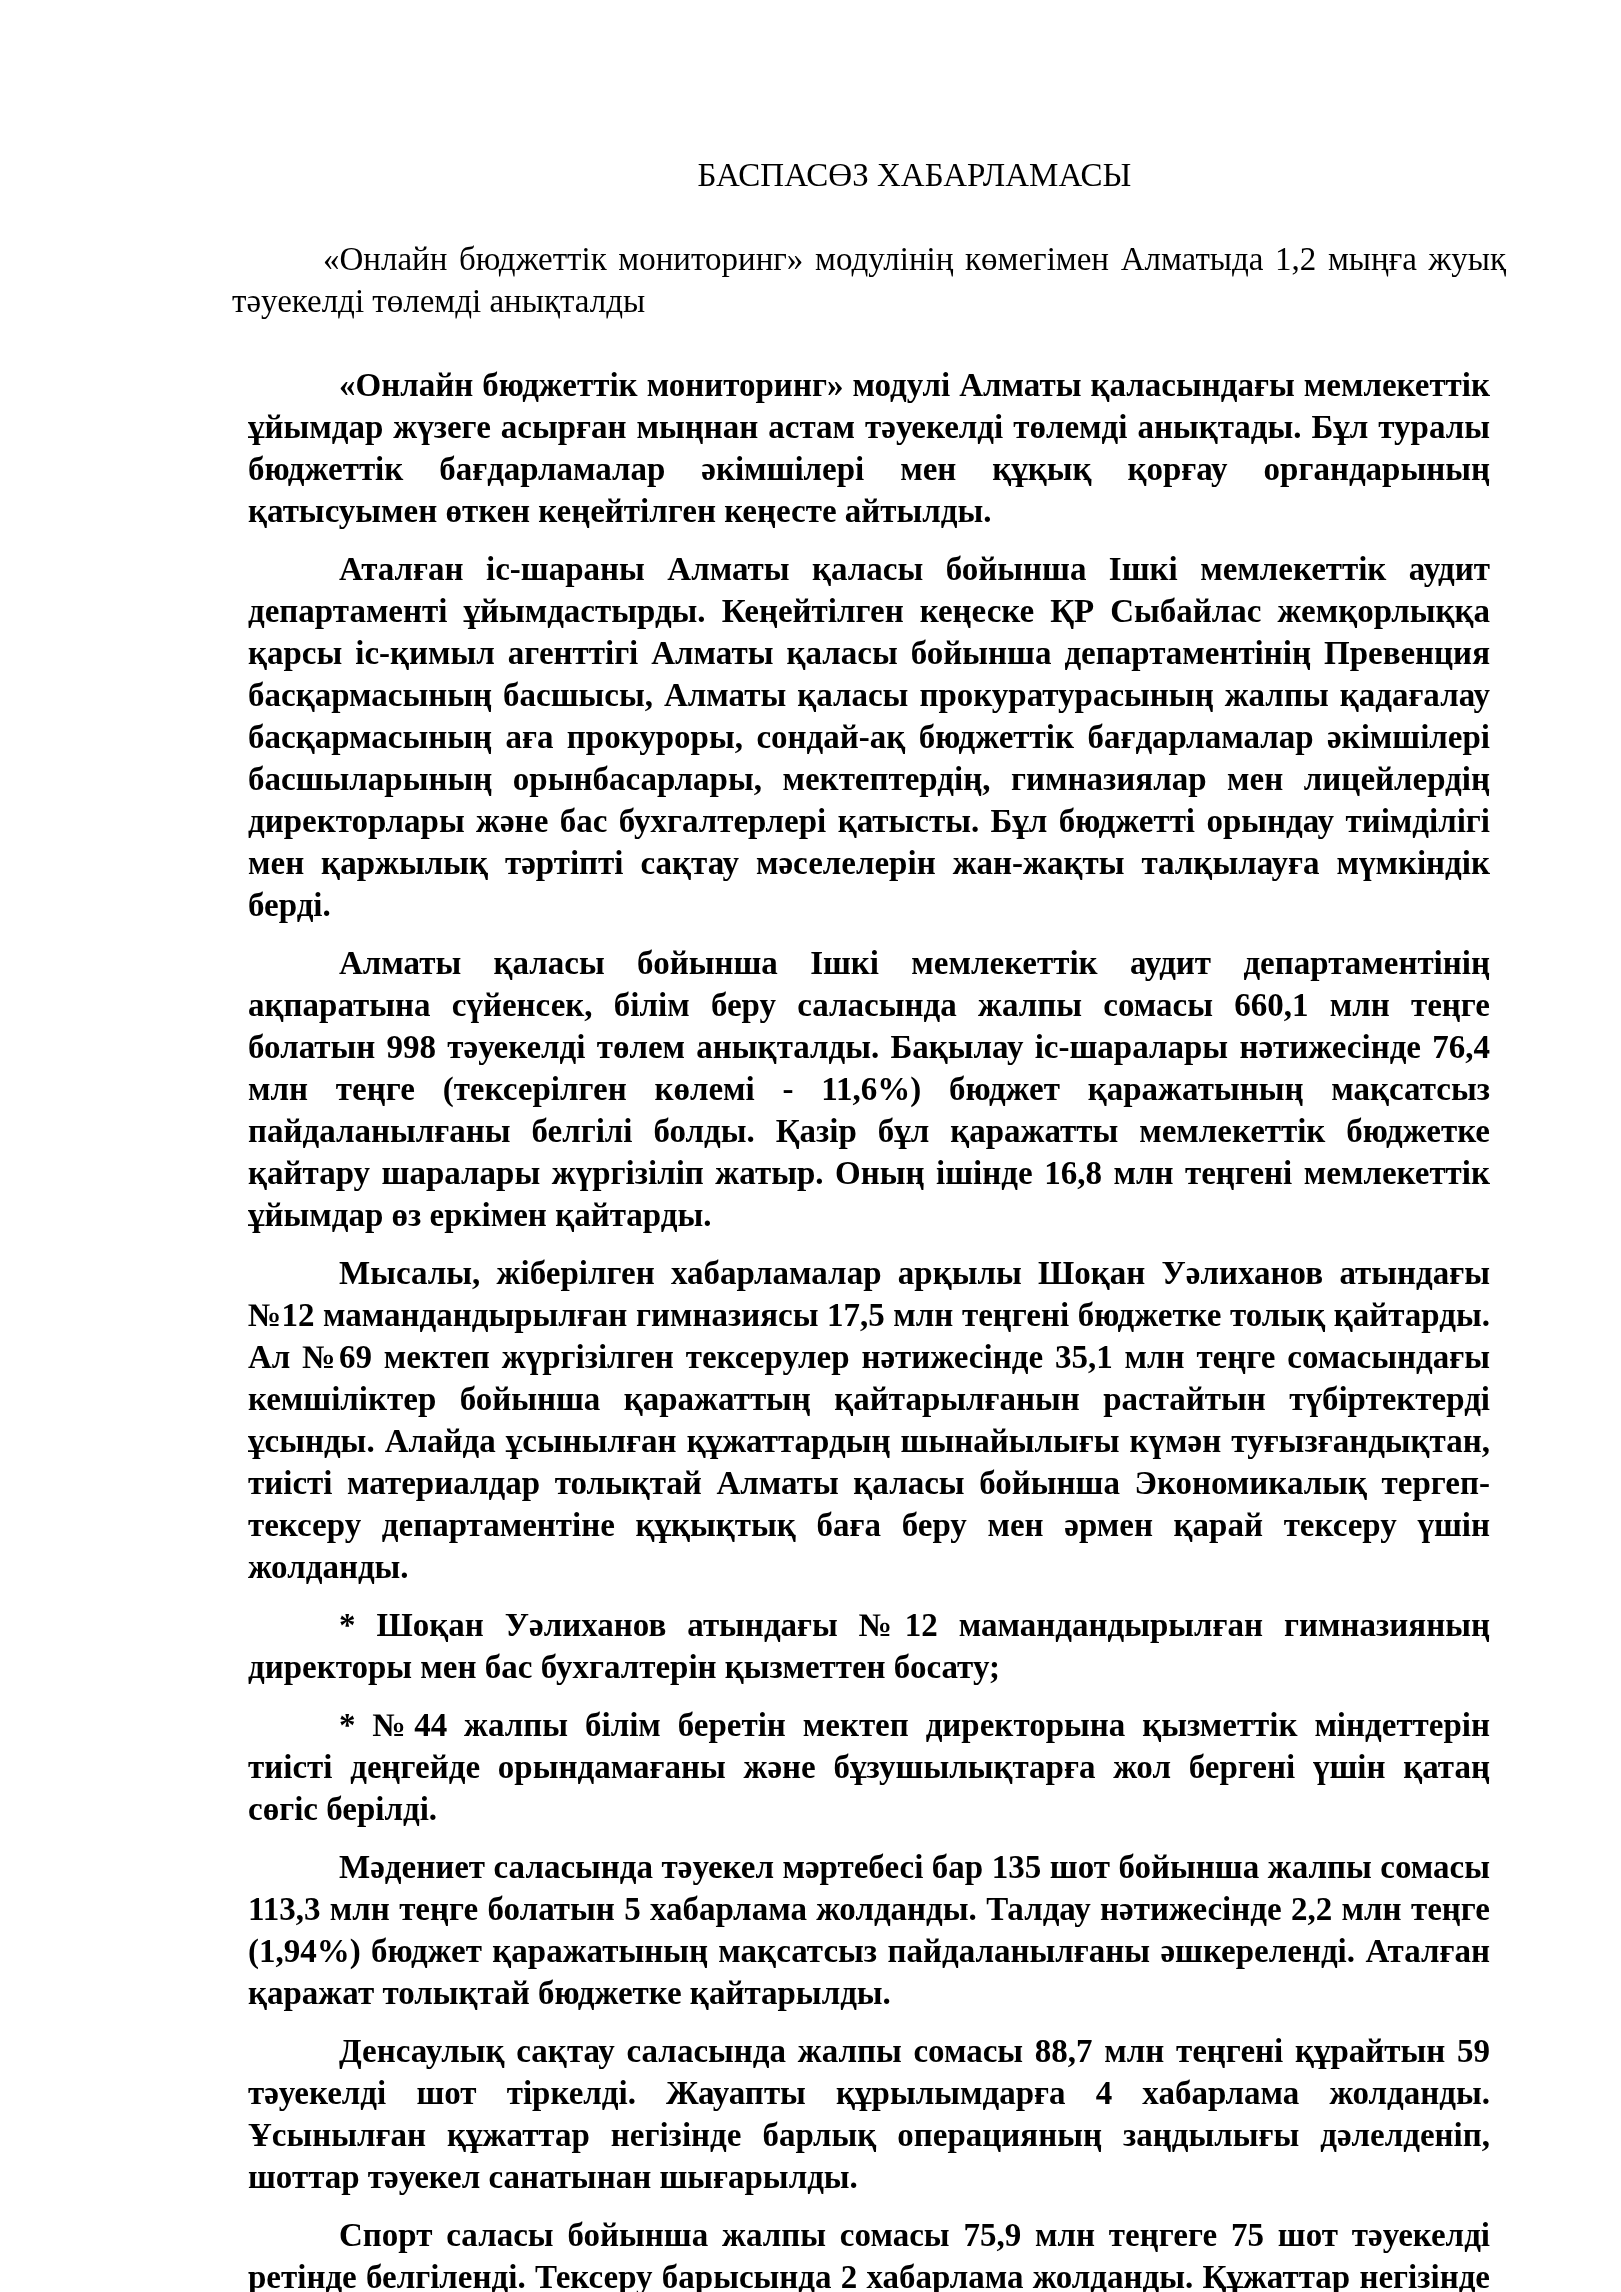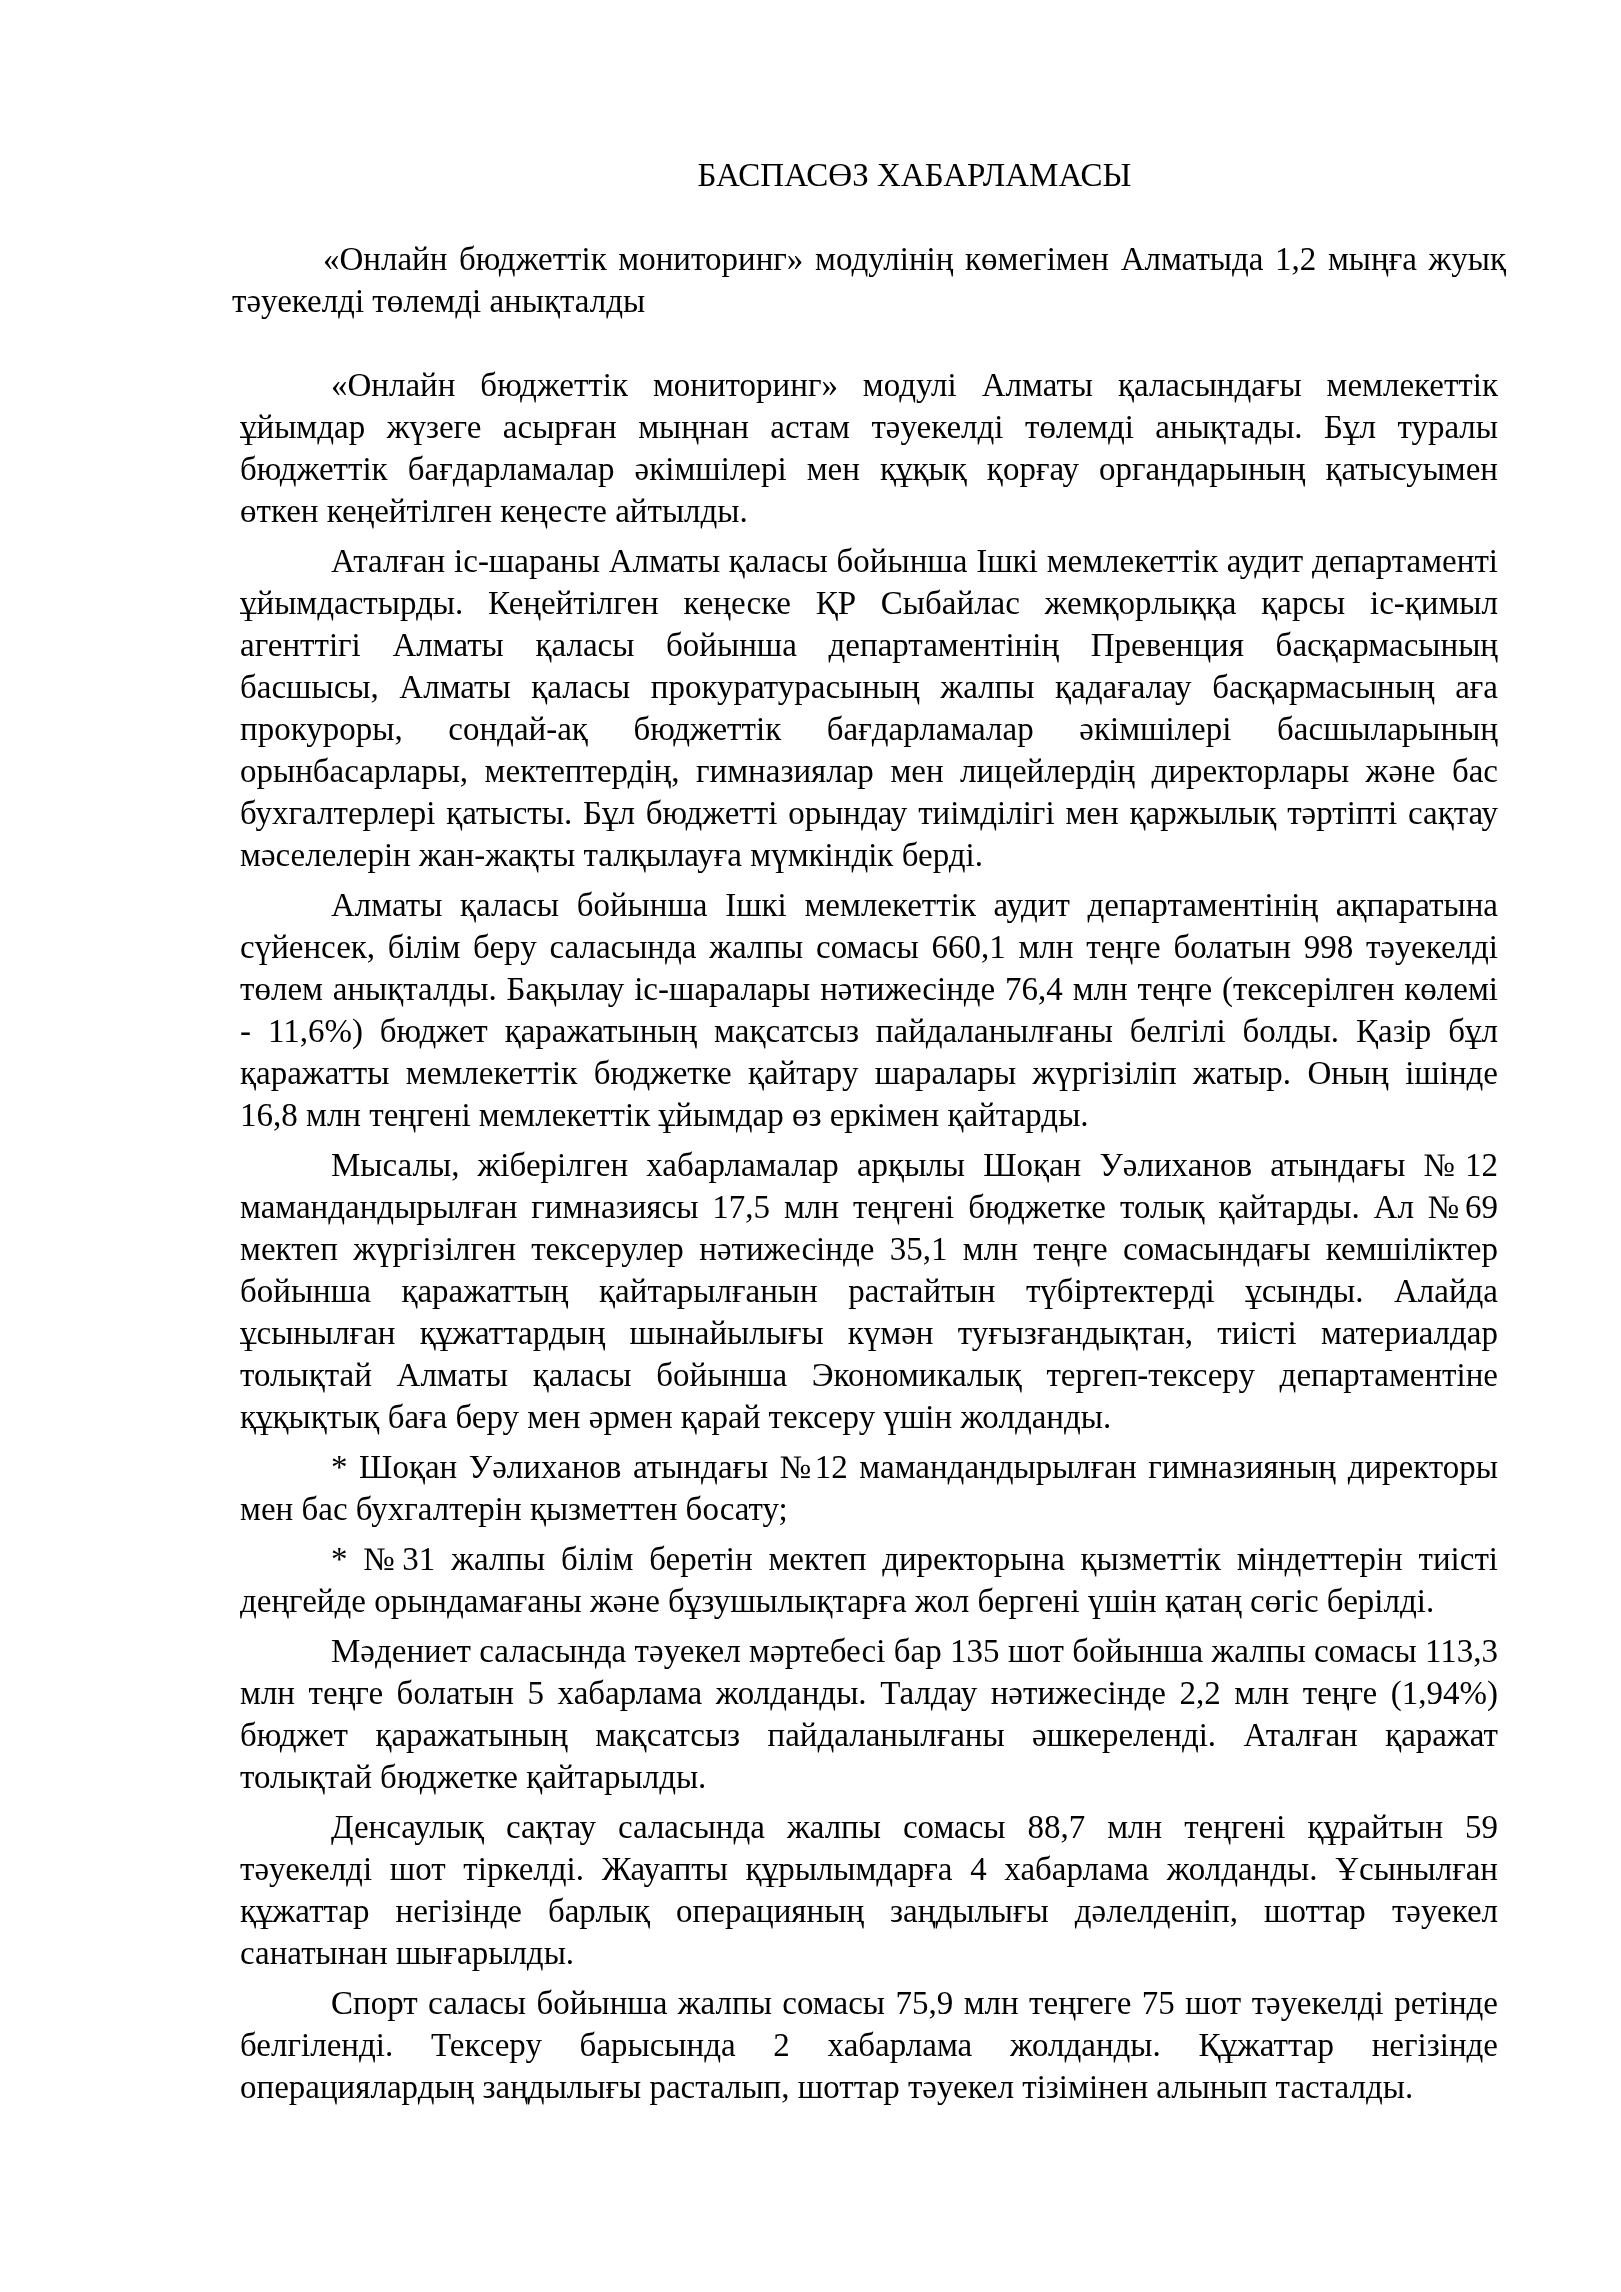--- a/index.html
+++ b/index.html
@@ -28,36 +28,37 @@
     font-weight: normal;
     text-indent: 91px;
     text-align: center;
   }
   .doc-subtitle {
     margin: 0 0 42px 0;
     text-indent: 91px;
     text-align: justify;
   }
   .para {
-    margin: 8px;
+    margin: 16px;
     text-indent: 91px;
     text-align: justify;
+    font-weight: bold;
   }
 </style>
 </head>
 <body>
 
 <div class="page">
   <h1 class="doc-title">БАСПАСӨЗ ХАБАРЛАМАСЫ</h1>
 
   <p class="doc-subtitle">«Онлайн бюджеттік мониторинг» модулінің көмегімен Алматыда 1,2 мыңға жуық тәуекелді төлемді анықталды</p>
 
   <p class="para">«Онлайн бюджеттік мониторинг» модулі Алматы қаласындағы мемлекеттік ұйымдар жүзеге асырған мыңнан астам тәуекелді төлемді анықтады. Бұл туралы бюджеттік бағдарламалар әкімшілері мен құқық қорғау органдарының қатысуымен өткен кеңейтілген кеңесте айтылды.</p>
   <p class="para">Аталған іс-шараны Алматы қаласы бойынша Ішкі мемлекеттік аудит департаменті ұйымдастырды. Кеңейтілген кеңеске ҚР Сыбайлас жемқорлыққа қарсы іс-қимыл агенттігі Алматы қаласы бойынша департаментінің Превенция басқармасының басшысы, Алматы қаласы прокуратурасының жалпы қадағалау басқармасының аға прокуроры, сондай-ақ бюджеттік бағдарламалар әкімшілері басшыларының орынбасарлары, мектептердің, гимназиялар мен лицейлердің директорлары және бас бухгалтерлері қатысты. Бұл бюджетті орындау тиімділігі мен қаржылық тәртіпті сақтау мәселелерін жан-жақты талқылауға мүмкіндік берді.</p>
   <p class="para">Алматы қаласы бойынша Ішкі мемлекеттік аудит департаментінің ақпаратына сүйенсек, білім беру саласында жалпы сомасы 660,1 млн теңге болатын 998 тәуекелді төлем анықталды. Бақылау іс-шаралары нәтижесінде 76,4 млн теңге (тексерілген көлемі - 11,6%) бюджет қаражатының мақсатсыз пайдаланылғаны белгілі болды. Қазір бұл қаражатты мемлекеттік бюджетке қайтару шаралары жүргізіліп жатыр. Оның ішінде 16,8 млн теңгені мемлекеттік ұйымдар өз еркімен қайтарды.</p>
   <p class="para">Мысалы, жіберілген хабарламалар арқылы Шоқан Уәлиханов атындағы №12 мамандандырылған гимназиясы 17,5 млн теңгені бюджетке толық қайтарды. Ал №69 мектеп жүргізілген тексерулер нәтижесінде 35,1 млн теңге сомасындағы кемшіліктер бойынша қаражаттың қайтарылғанын растайтын түбіртектерді ұсынды. Алайда ұсынылған құжаттардың шынайылығы күмән туғызғандықтан, тиісті материалдар толықтай Алматы қаласы бойынша Экономикалық тергеп-тексеру департаментіне құқықтық баға беру мен әрмен қарай тексеру үшін жолданды.</p>
   <p class="para">* Шоқан Уәлиханов атындағы №12 мамандандырылған гимназияның директоры мен бас бухгалтерін қызметтен босату;</p>
-  <p class="para">* №31 жалпы білім беретін мектеп директорына қызметтік міндеттерін тиісті деңгейде орындамағаны және бұзушылықтарға жол бергені үшін қатаң сөгіс берілді.</p>
+  <p class="para">* №44 жалпы білім беретін мектеп директорына қызметтік міндеттерін тиісті деңгейде орындамағаны және бұзушылықтарға жол бергені үшін қатаң сөгіс берілді.</p>
   <p class="para">Мәдениет саласында тәуекел мәртебесі бар 135 шот бойынша жалпы сомасы 113,3 млн теңге болатын 5 хабарлама жолданды. Талдау нәтижесінде 2,2 млн теңге (1,94%) бюджет қаражатының мақсатсыз пайдаланылғаны әшкереленді. Аталған қаражат толықтай бюджетке қайтарылды.</p>
   <p class="para">Денсаулық сақтау саласында жалпы сомасы 88,7 млн теңгені құрайтын 59 тәуекелді шот тіркелді. Жауапты құрылымдарға 4 хабарлама жолданды. Ұсынылған құжаттар негізінде барлық операцияның заңдылығы дәлелденіп, шоттар тәуекел санатынан шығарылды.</p>
   <p class="para">Спорт саласы бойынша жалпы сомасы 75,9 млн теңгеге 75 шот тәуекелді ретінде белгіленді. Тексеру барысында 2 хабарлама жолданды. Құжаттар негізінде операциялардың заңдылығы расталып, шоттар тәуекел тізімінен алынып тасталды.</p>
 </div>
 
 
 </body></html>

